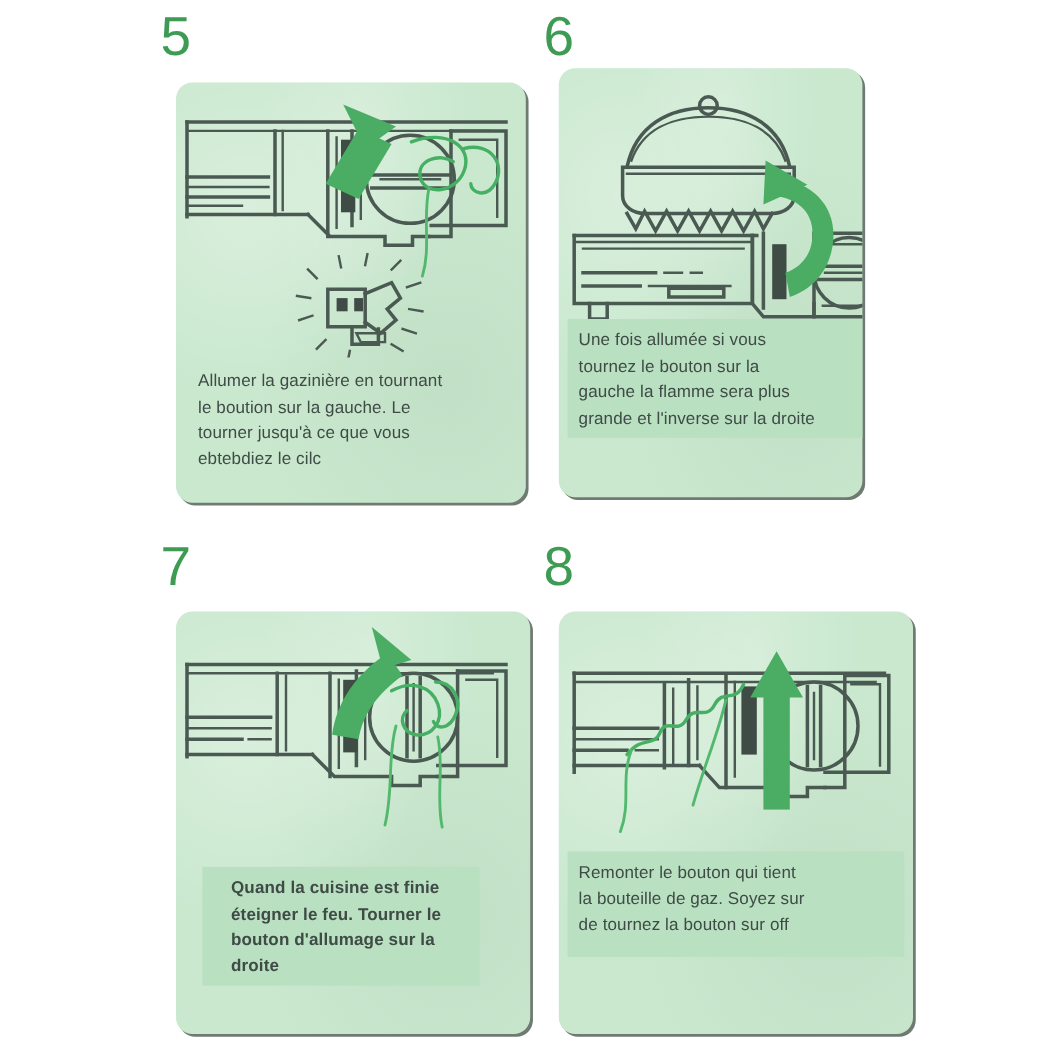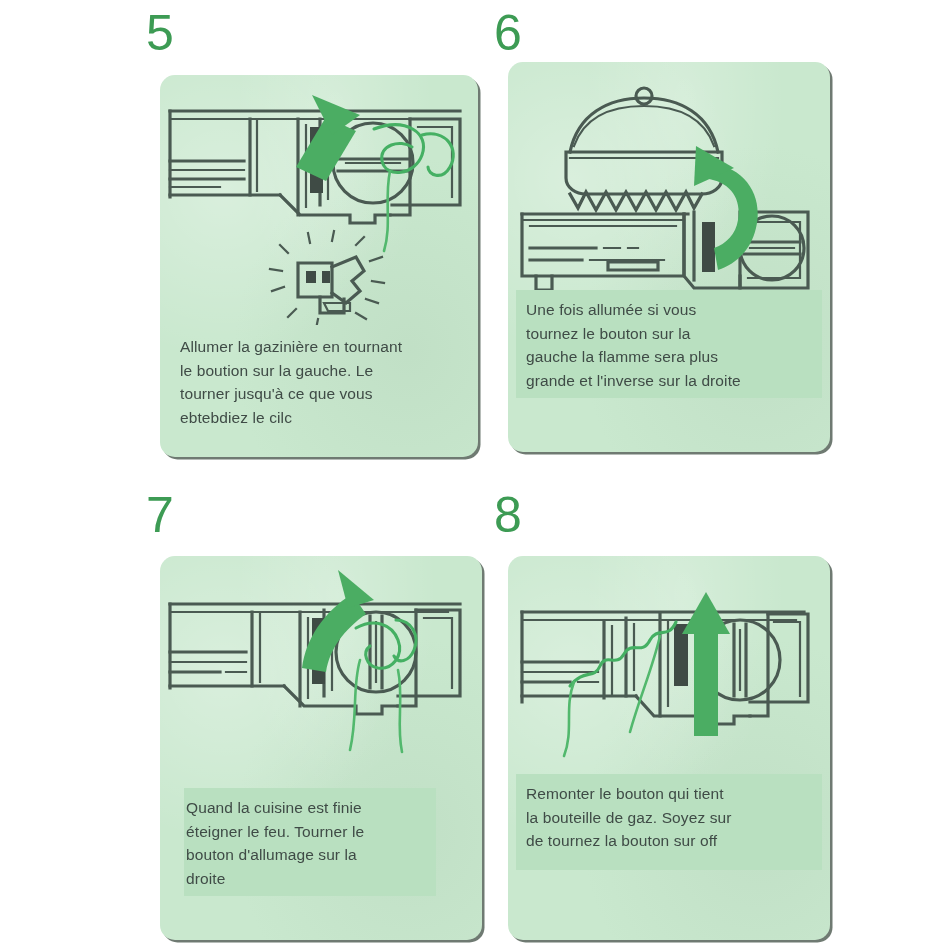--- a/index.html
+++ b/index.html
@@ -168,21 +168,21 @@
 
       <div class="caption no-band" style="left:14px; top:240px; width:300px; padding:4px 6px;margin-top:16px;">Allumer la gazinière en tournant
 le boution sur la gauche. Le
 tourner jusqu'à ce que vous
 ebtebdiez le cilc</div>
     </div>
   </div>
 
   <div class="step-num" style="left:494px; top:8px;">6</div>
 
-  <div class="panel" style="left:508px; top:62px; width:322px; height:390px;">
+  <div class="panel" style="left:508px; top:62px; width:276px; height:390px;">
     <div class="panel-inner">
       <div class="paper-tex"></div>
 
       <div class="art">
         <svg width="322" height="240" viewBox="0 0 322 240">
 
           <path class="ln" d="M62 90 C70 52 100 36 136 36 C172 36 202 52 210 90"></path>
           <path class="ln-t" d="M66 84 C76 56 102 44 136 44 C170 44 196 56 206 84"></path>
           <circle class="ln" cx="136" cy="34" r="8"></circle>
 
@@ -277,21 +277,21 @@
             <polygon points="178 14 214 44 188 52"></polygon>
           </g>
 
           <path class="scribble" d="M196 72 C214 62 232 68 238 84 C244 100 232 114 218 112 C206 110 202 96 210 90"></path>
           <path class="scribble" d="M236 64 C252 64 260 80 254 94 C249 106 238 108 234 100"></path>
           <path class="scribble-thin" d="M200 104 C192 132 198 160 190 194"></path>
           <path class="scribble-thin" d="M238 114 C244 142 236 168 242 196"></path>
         </svg>
       </div>
 
-      <div class="caption" style="left:24px; top:232px; width:252px; height:108px; padding:8px 2px;">Quand la cuisine est finie
+      <div class="caption" style="left:24px; top:232px; width:252px; height:108px; padding:8px 26px;font-weight:bold;">Quand la cuisine est finie
 éteigner le feu. Tourner le
 bouton d'allumage sur la
 droite</div>
     </div>
   </div>
 
   <div class="step-num" style="left:494px; top:490px;">8</div>
 
   <div class="panel" style="left:508px; top:556px; width:322px; height:384px;">
     <div class="panel-inner">

